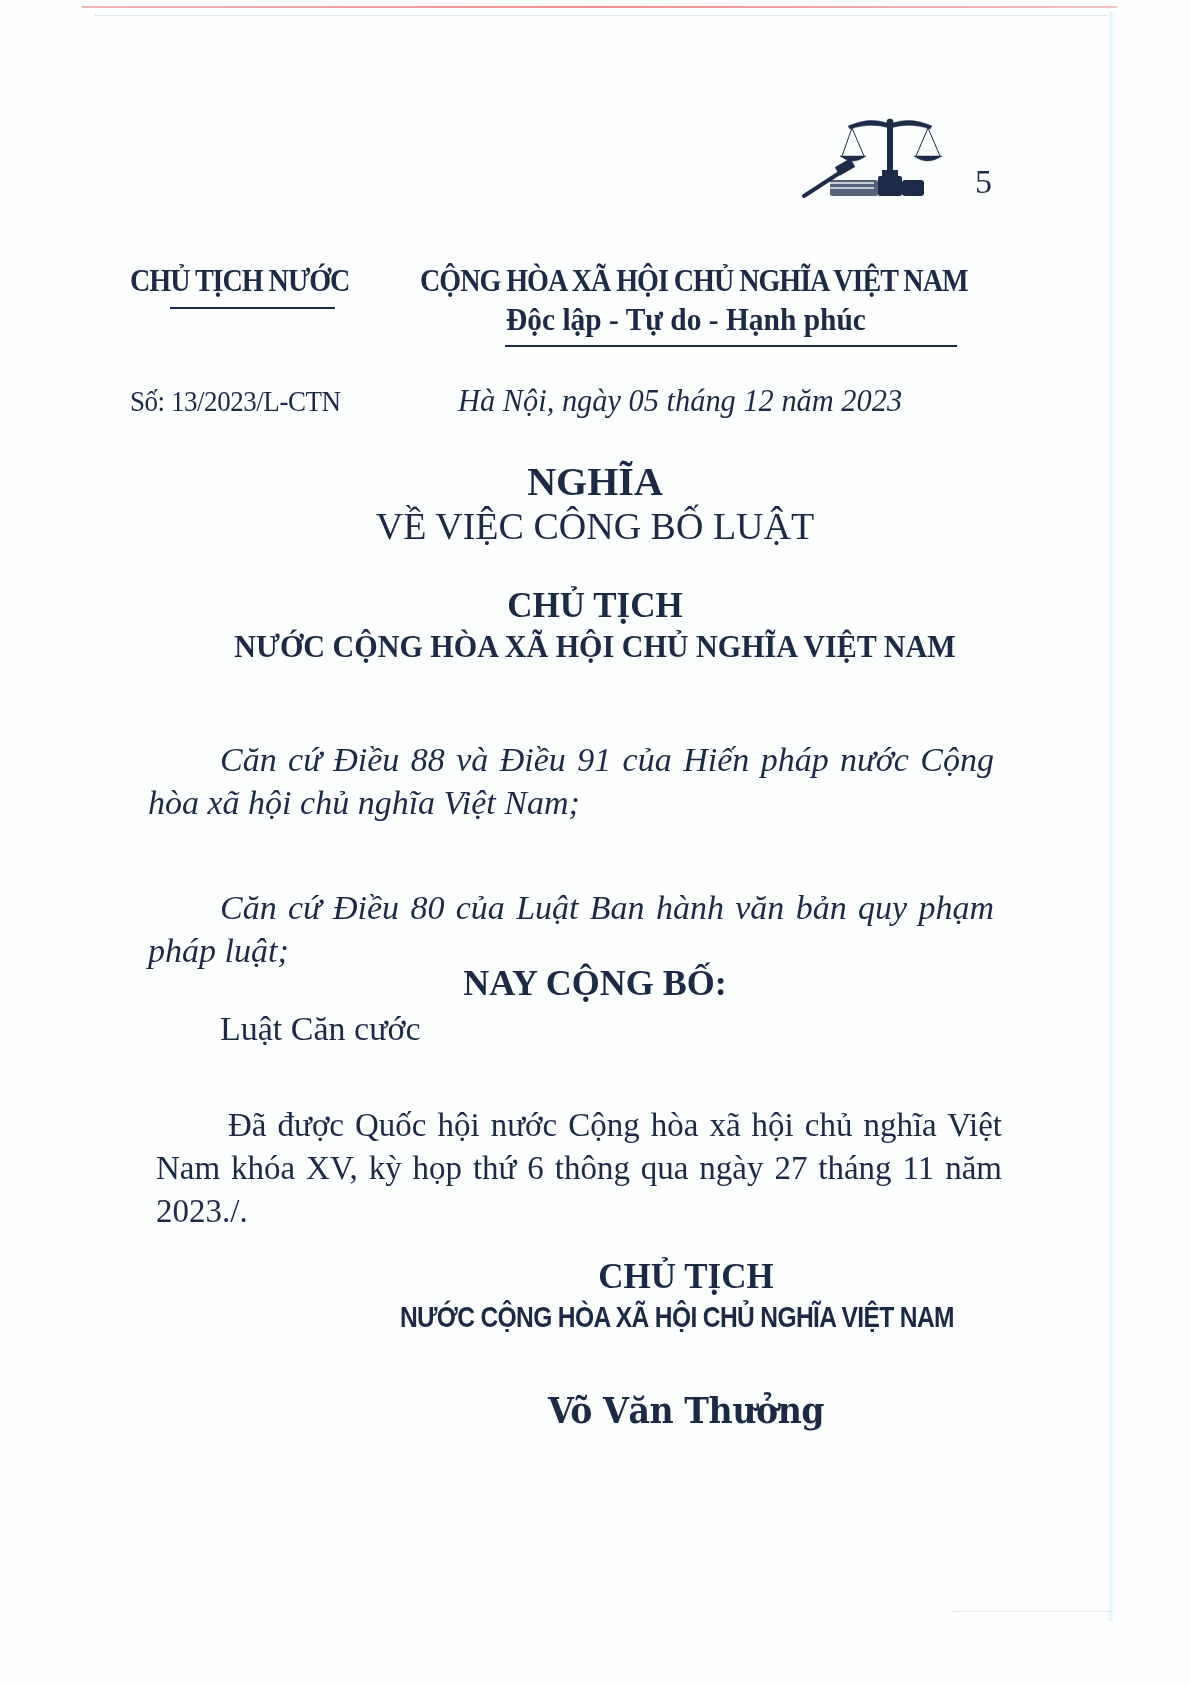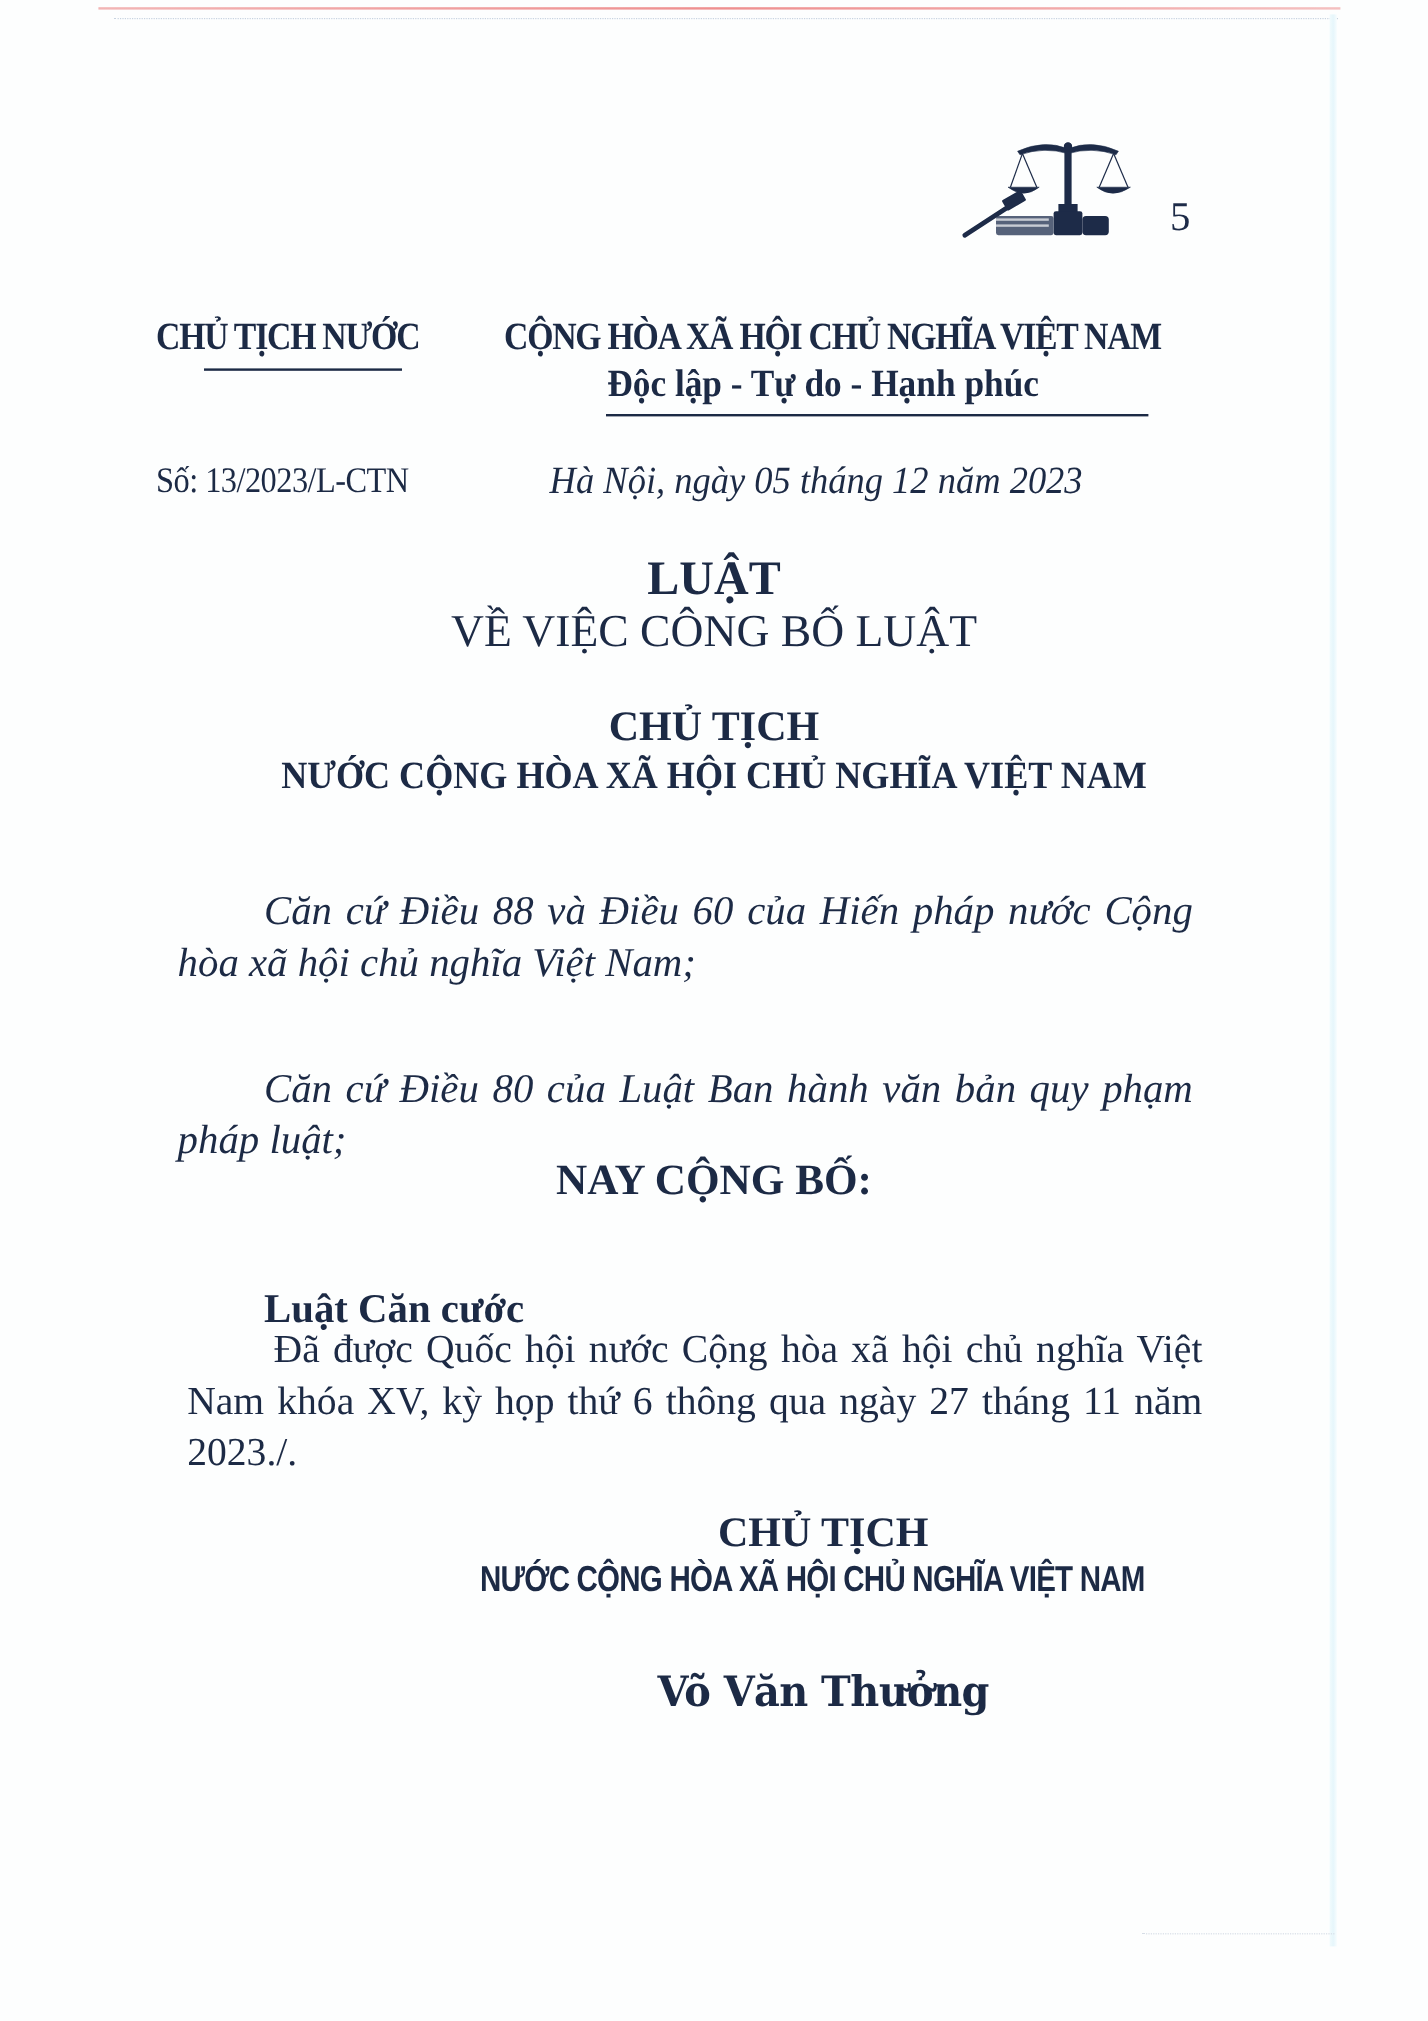--- a/index.html
+++ b/index.html
@@ -44,21 +44,21 @@
   .subtitle { top:504px; font-size:38px; }
   .auth1 { top:586px; font-size:35px; font-weight:bold; }
   .auth2 { top:628px; font-size:32px; font-weight:bold; transform:scaleX(0.94); }
 
   .para { position:absolute; left:148px; width:846px; font-size:34px; line-height:43px; font-style:italic; text-align:justify; }
   .para .indent { display:inline-block; width:72px; }
   .p1 { top:738px; }
   .p2 { top:886px; }
 
   .announce { top:962px; font-size:36px; font-weight:bold; }
-  .law-name { left:220px; top:1073px; font-size:34px; font-weight:bold; }
+  .law-name { left:220px; top:1010px; font-size:34px; font-weight:normal; }
   .body-para { position:absolute; left:156px; width:846px; font-size:33px; line-height:43px; text-align:justify; top:1104px; }
   .body-para .indent { display:inline-block; width:72px; }
 
   .sig1 { left:0; width:1372px; top:1257px; font-size:35px; font-weight:bold; }
   .sig2 { left:400px; top:1300px; font-size:30px; font-weight:bold; font-family:"Liberation Sans","DejaVu Sans",sans-serif; letter-spacing:-0.8px; transform:scaleX(0.82); transform-origin:left; }
   .signer { left:548px; top:1390px; font-size:35px; font-weight:bold; font-family:"DejaVu Serif",serif; letter-spacing:-0.5px; transform:scaleX(0.95); transform-origin:left; }
 </style>
 </head>
 <body>
 
@@ -98,27 +98,27 @@
 
 <div class="abs hdr-left">CHỦ TỊCH NƯỚC</div>
 <div class="hdr-left-rule"></div>
 <div class="abs hdr-right">CỘNG HÒA XÃ HỘI CHỦ NGHĨA VIỆT NAM</div>
 <div class="abs hdr-motto">Độc lập - Tự do - Hạnh phúc</div>
 <div class="hdr-motto-rule"></div>
 
 <div class="abs docno">Số: 13/2023/L-CTN</div>
 <div class="abs place-date">Hà Nội, ngày 05 tháng 12 năm 2023</div>
 
-<div class="center title">LUẬT</div>
+<div class="center title">NGHĨA</div>
 <div class="center subtitle">VỀ VIỆC CÔNG BỐ LUẬT</div>
 
 <div class="center auth1">CHỦ TỊCH</div>
 <div class="center auth2">NƯỚC CỘNG HÒA XÃ HỘI CHỦ NGHĨA VIỆT NAM</div>
 
-<div class="para p1"><span class="indent"></span><span>Căn cứ Điều 88 và Điều 60 của Hiến pháp nước Cộng hòa xã hội chủ nghĩa Việt Nam;</span></div>
+<div class="para p1"><span class="indent"></span><span>Căn cứ Điều 88 và Điều 91 của Hiến pháp nước Cộng hòa xã hội chủ nghĩa Việt Nam;</span></div>
 <div class="para p2"><span class="indent"></span><span>Căn cứ Điều 80 của Luật Ban hành văn bản quy phạm pháp luật;</span></div>
 
 <div class="center announce">NAY CỘNG BỐ:</div>
 
 <div class="abs law-name">Luật Căn cước</div>
 <div class="body-para"><span class="indent"></span><span>Đã được Quốc hội nước Cộng hòa xã hội chủ nghĩa Việt Nam khóa XV, kỳ họp thứ 6 thông qua ngày 27 tháng 11 năm 2023./.</span></div>
 
 <div class="center sig1">CHỦ TỊCH</div>
 <div class="abs sig2">NƯỚC CỘNG HÒA XÃ HỘI CHỦ NGHĨA VIỆT NAM</div>
 <div class="abs signer">Võ Văn Thưởng</div>

